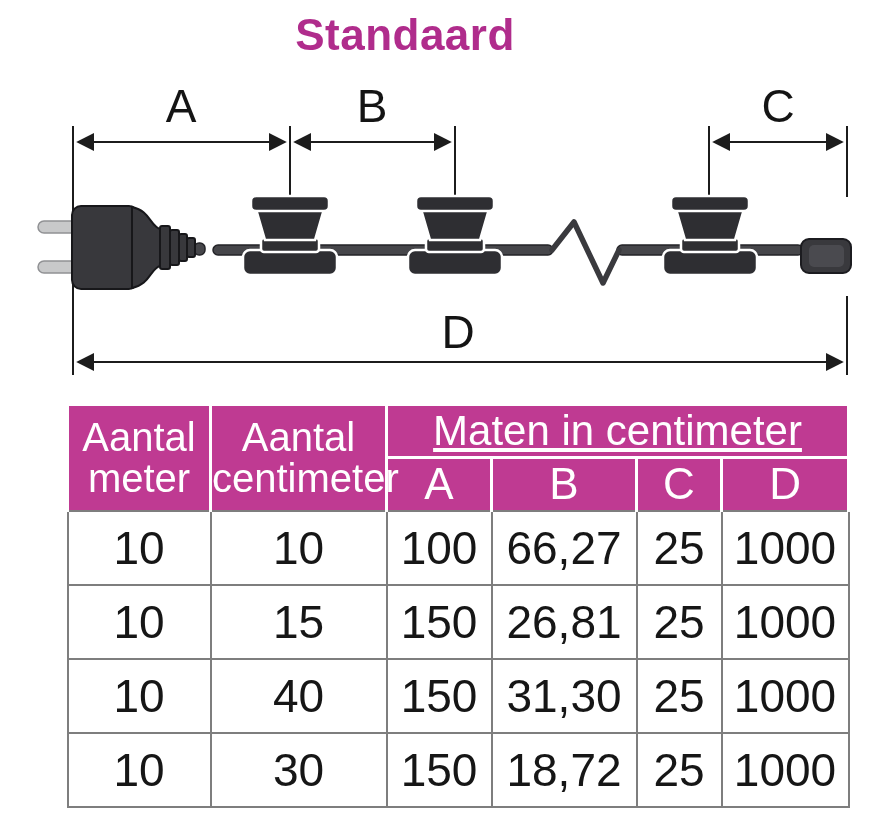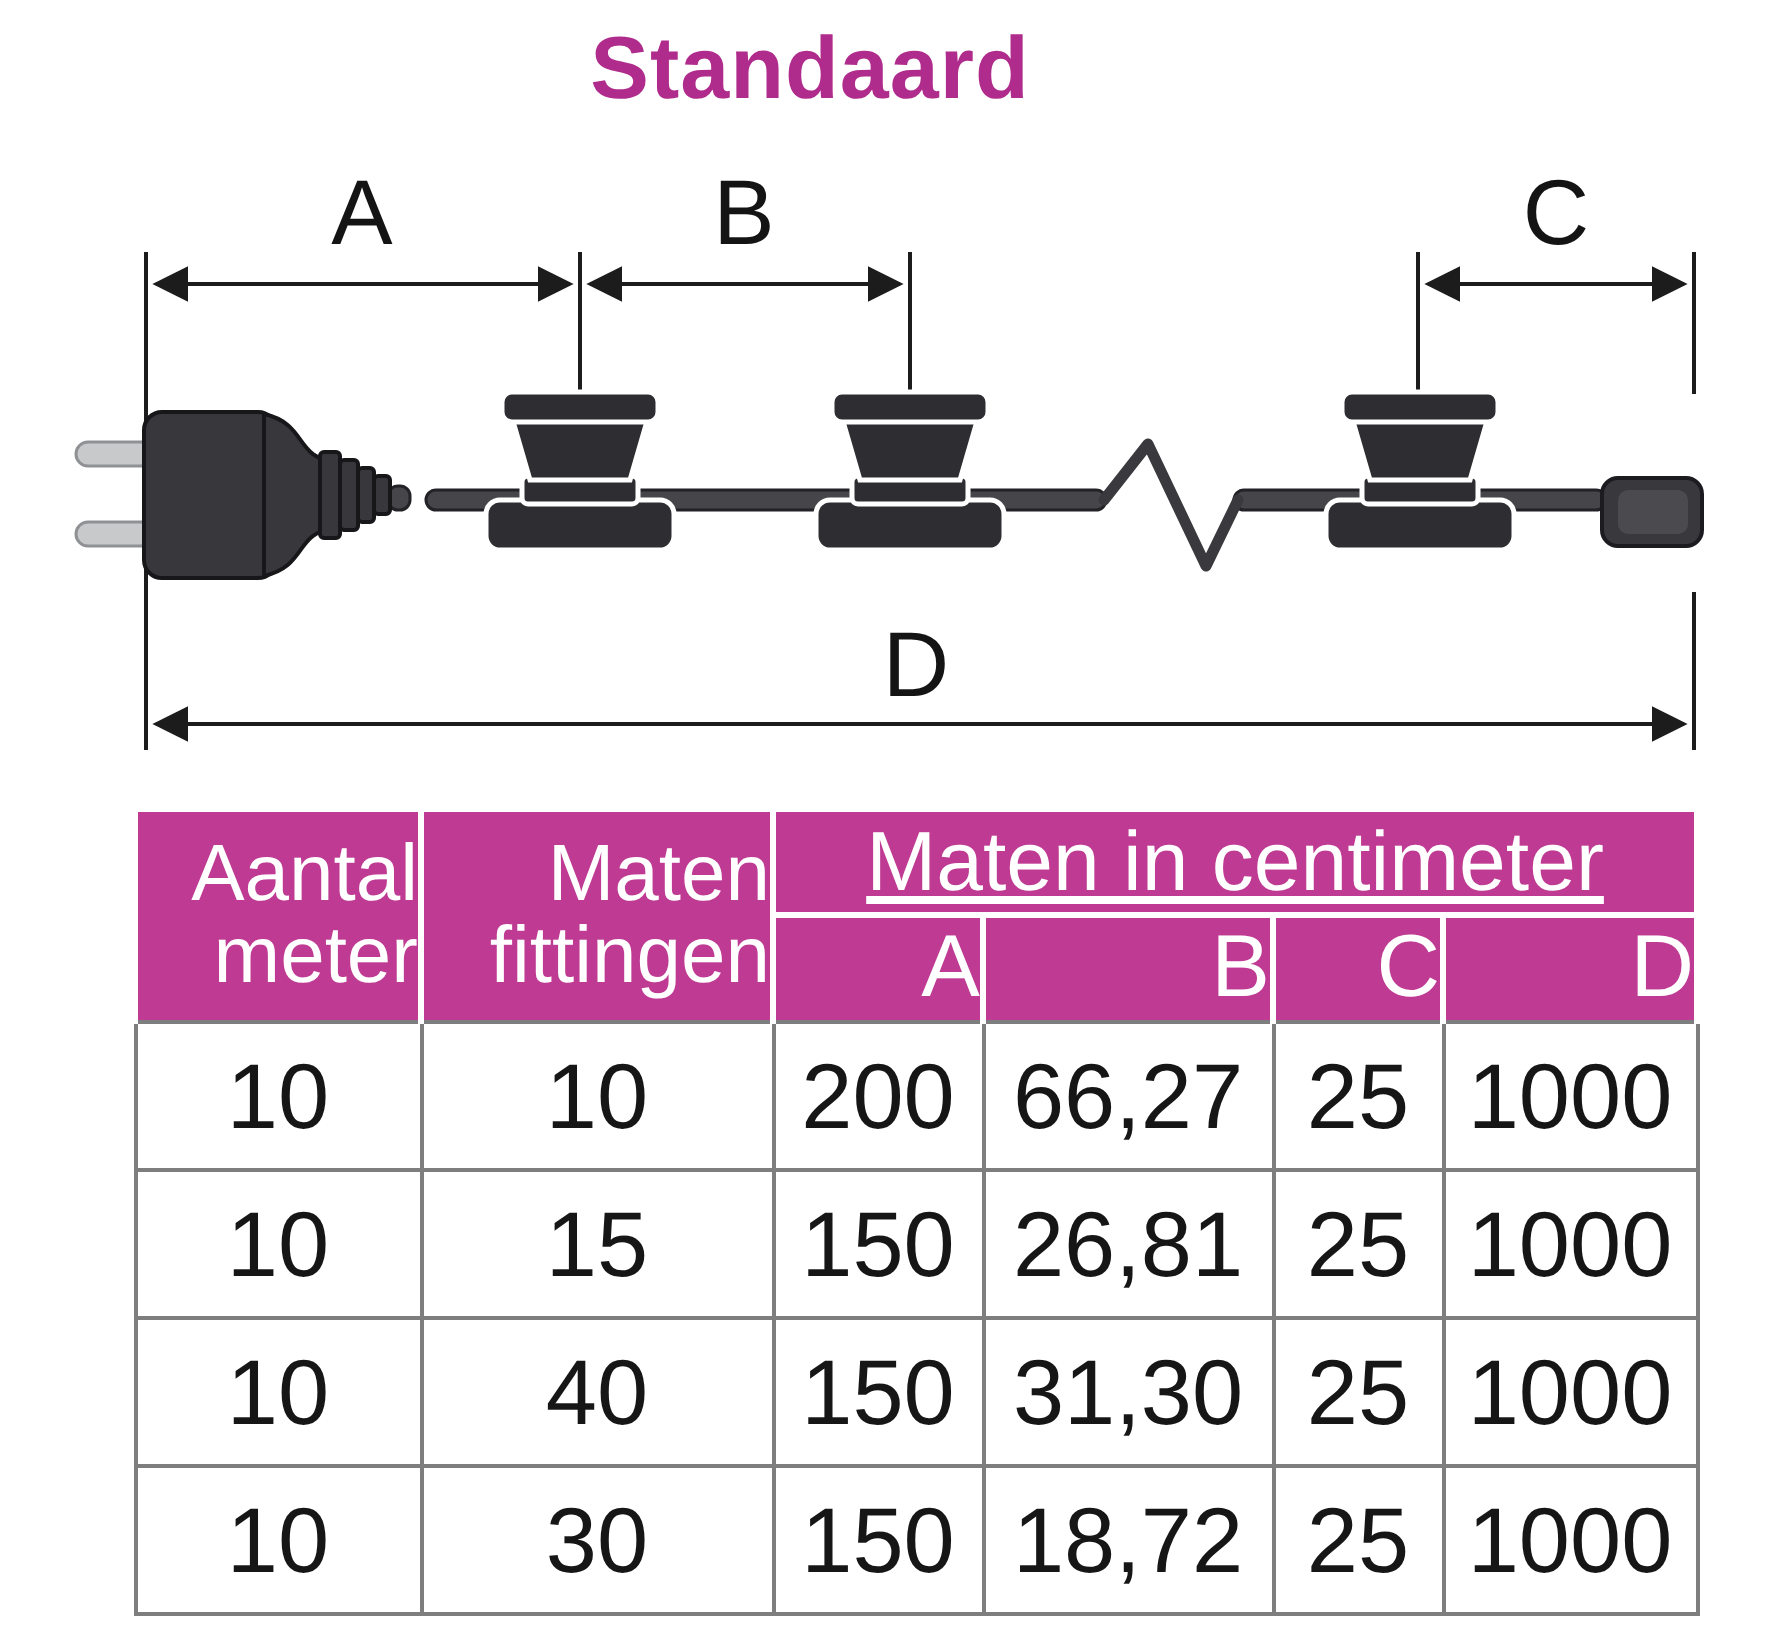--- a/index.html
+++ b/index.html
@@ -12,21 +12,21 @@
   .dim-line{stroke:#1c1c1c;stroke-width:2;}
   .part{fill:#2e2e32;stroke:#ffffff;stroke-width:2.5;}
   .dark{fill:#38383c;stroke:#17171a;stroke-width:2;}
   .cable{fill:#46464a;stroke:#232327;stroke-width:1.5;}
   table.size-table{position:absolute;left:66px;top:403px;width:782px;
        border-collapse:collapse;table-layout:fixed;}
   .size-table th{background:#bf3a92;color:#fff;font-weight:normal;
        border:3px solid #fff;font-size:40px;line-height:1.02;padding:0;text-align:center;}
   .size-table th.sub{font-size:44px;}
   .size-table th.maten{font-size:42px;text-decoration:underline;}
-  .size-table th.gray-bottom{border-bottom:2px solid #7e7e7e;text-align:right;}
+  .size-table th.gray-bottom{border-bottom:2px solid #7e7e7e;}
   .size-table td{background:#fff;color:#161616;border:2px solid #7e7e7e;
        font-size:46px;text-align:center;padding:0;}
   .size-table thead tr{height:53px;}
   .size-table tbody tr{height:74px;}
 </style>
 </head>
 <body>
 
 <div class="page-title">Standaard</div>
 
@@ -111,35 +111,35 @@
     <col style="width:143px">
       <col style="width:176px">
       <col style="width:105px">
     <col style="width:145px">
       <col style="width:85px">
       <col style="width:127px">
   </colgroup>
   <thead>
     <tr>
       <th rowspan="2" class="gray-bottom">Aantal meter</th>
-      <th rowspan="2" class="gray-bottom">Maten fittingen</th>
+      <th rowspan="2" class="gray-bottom">Aantal centimeter</th>
       <th colspan="4" class="maten">Maten in centimeter</th>
     </tr>
     <tr>
       <th class="sub gray-bottom">A</th>
       <th class="sub gray-bottom">B</th>
       <th class="sub gray-bottom">C</th>
       <th class="sub gray-bottom">D</th>
     </tr>
   </thead>
   <tbody>
     <tr>
       <td>10</td>
       <td>10</td>
-      <td>200</td>
+      <td>100</td>
       <td>66,27</td>
       <td>25</td>
       <td>1000</td>
     </tr>
     <tr>
       <td>10</td>
       <td>15</td>
       <td>150</td>
       <td>26,81</td>
       <td>25</td>

